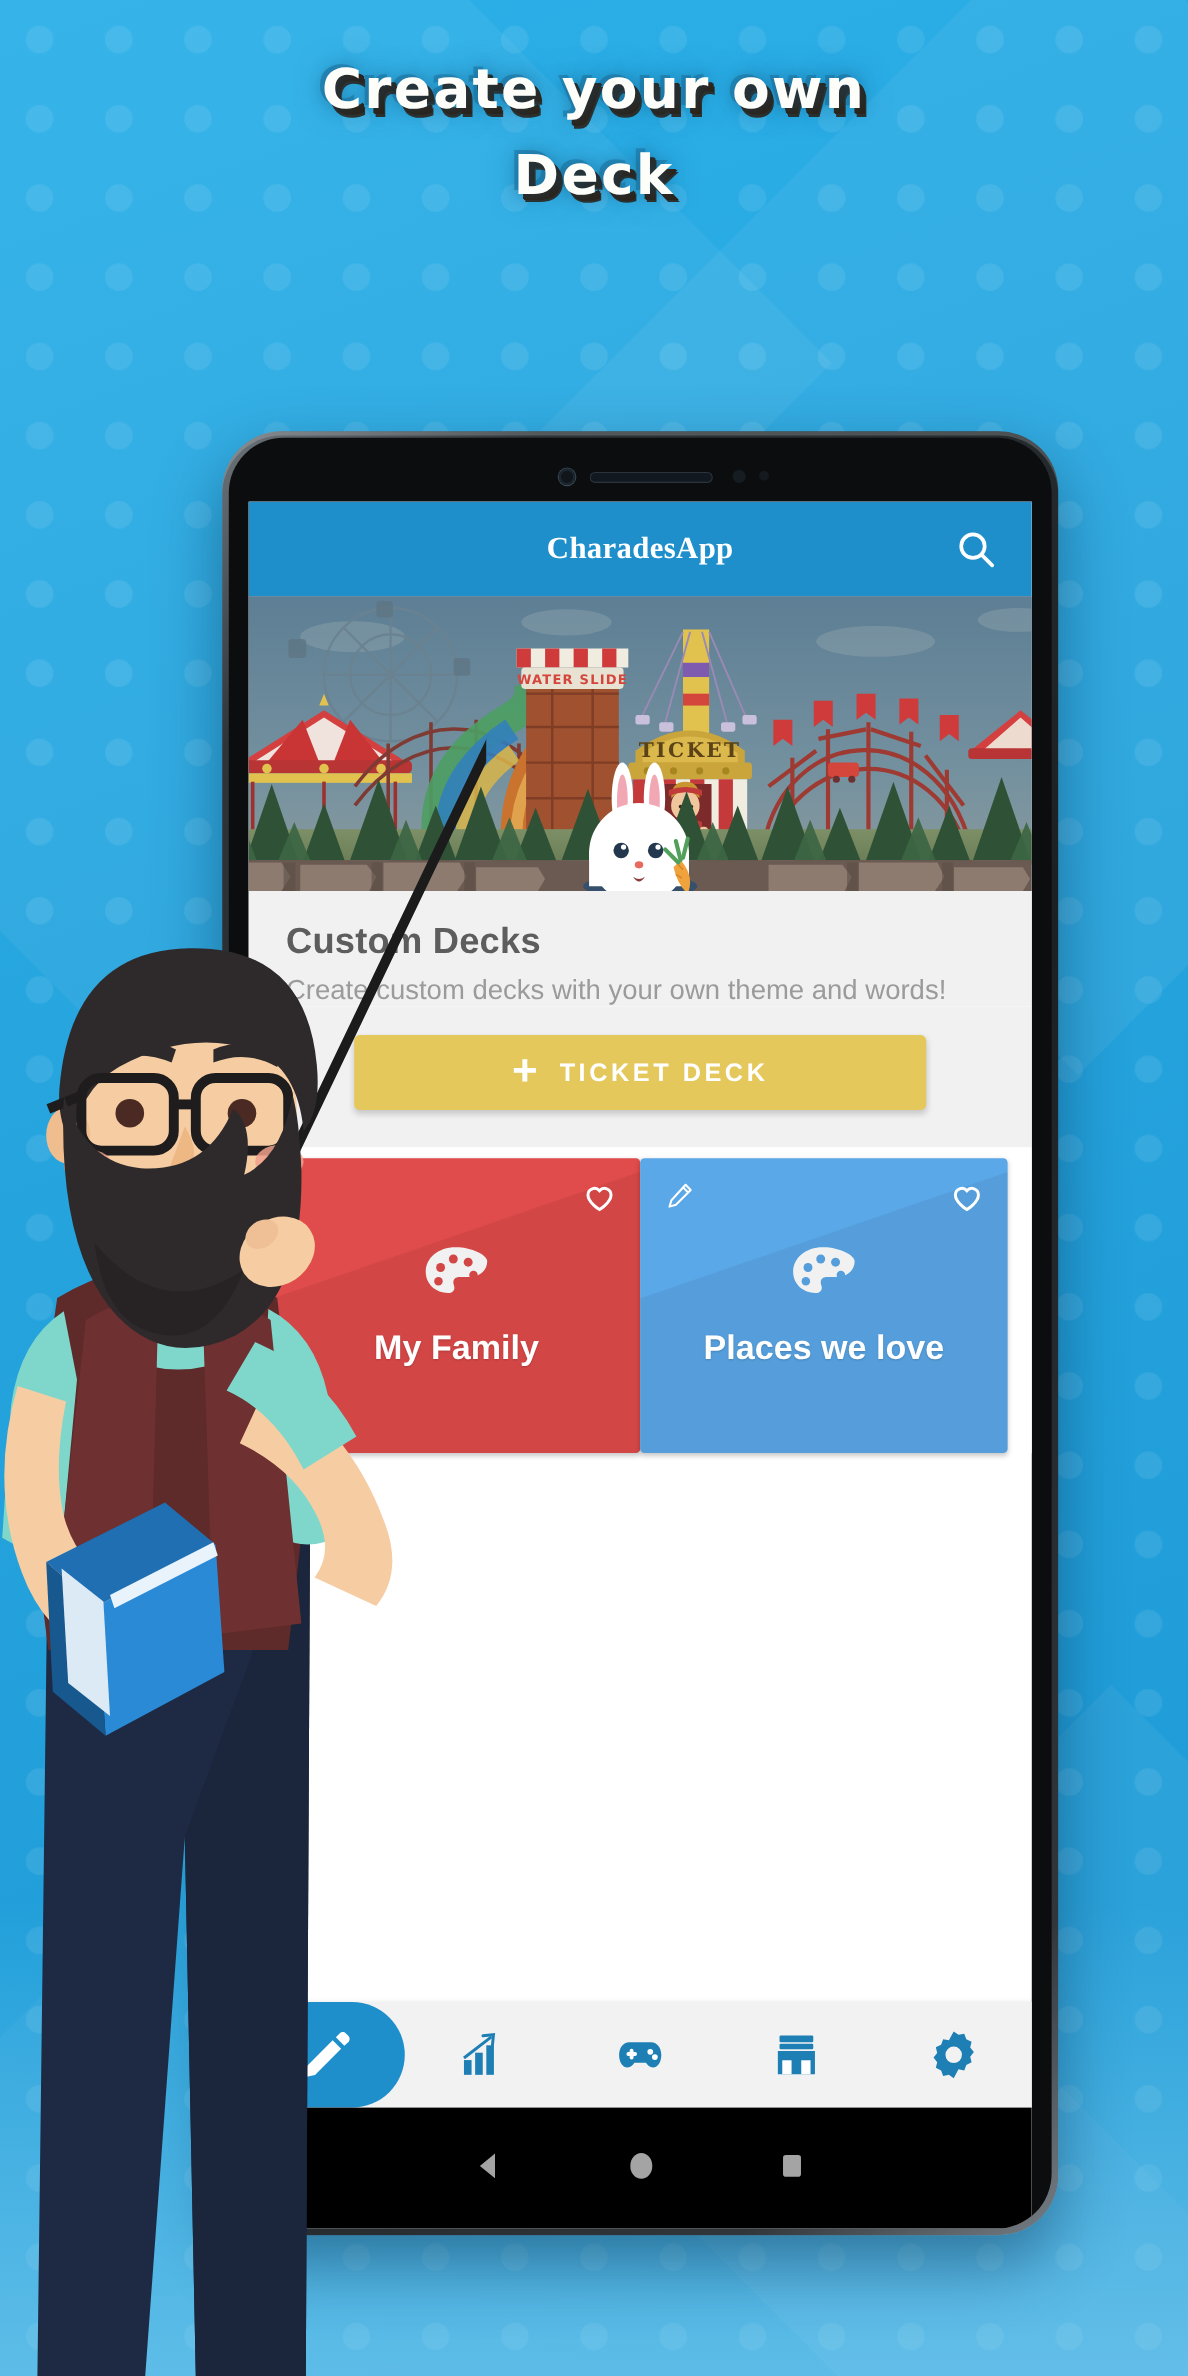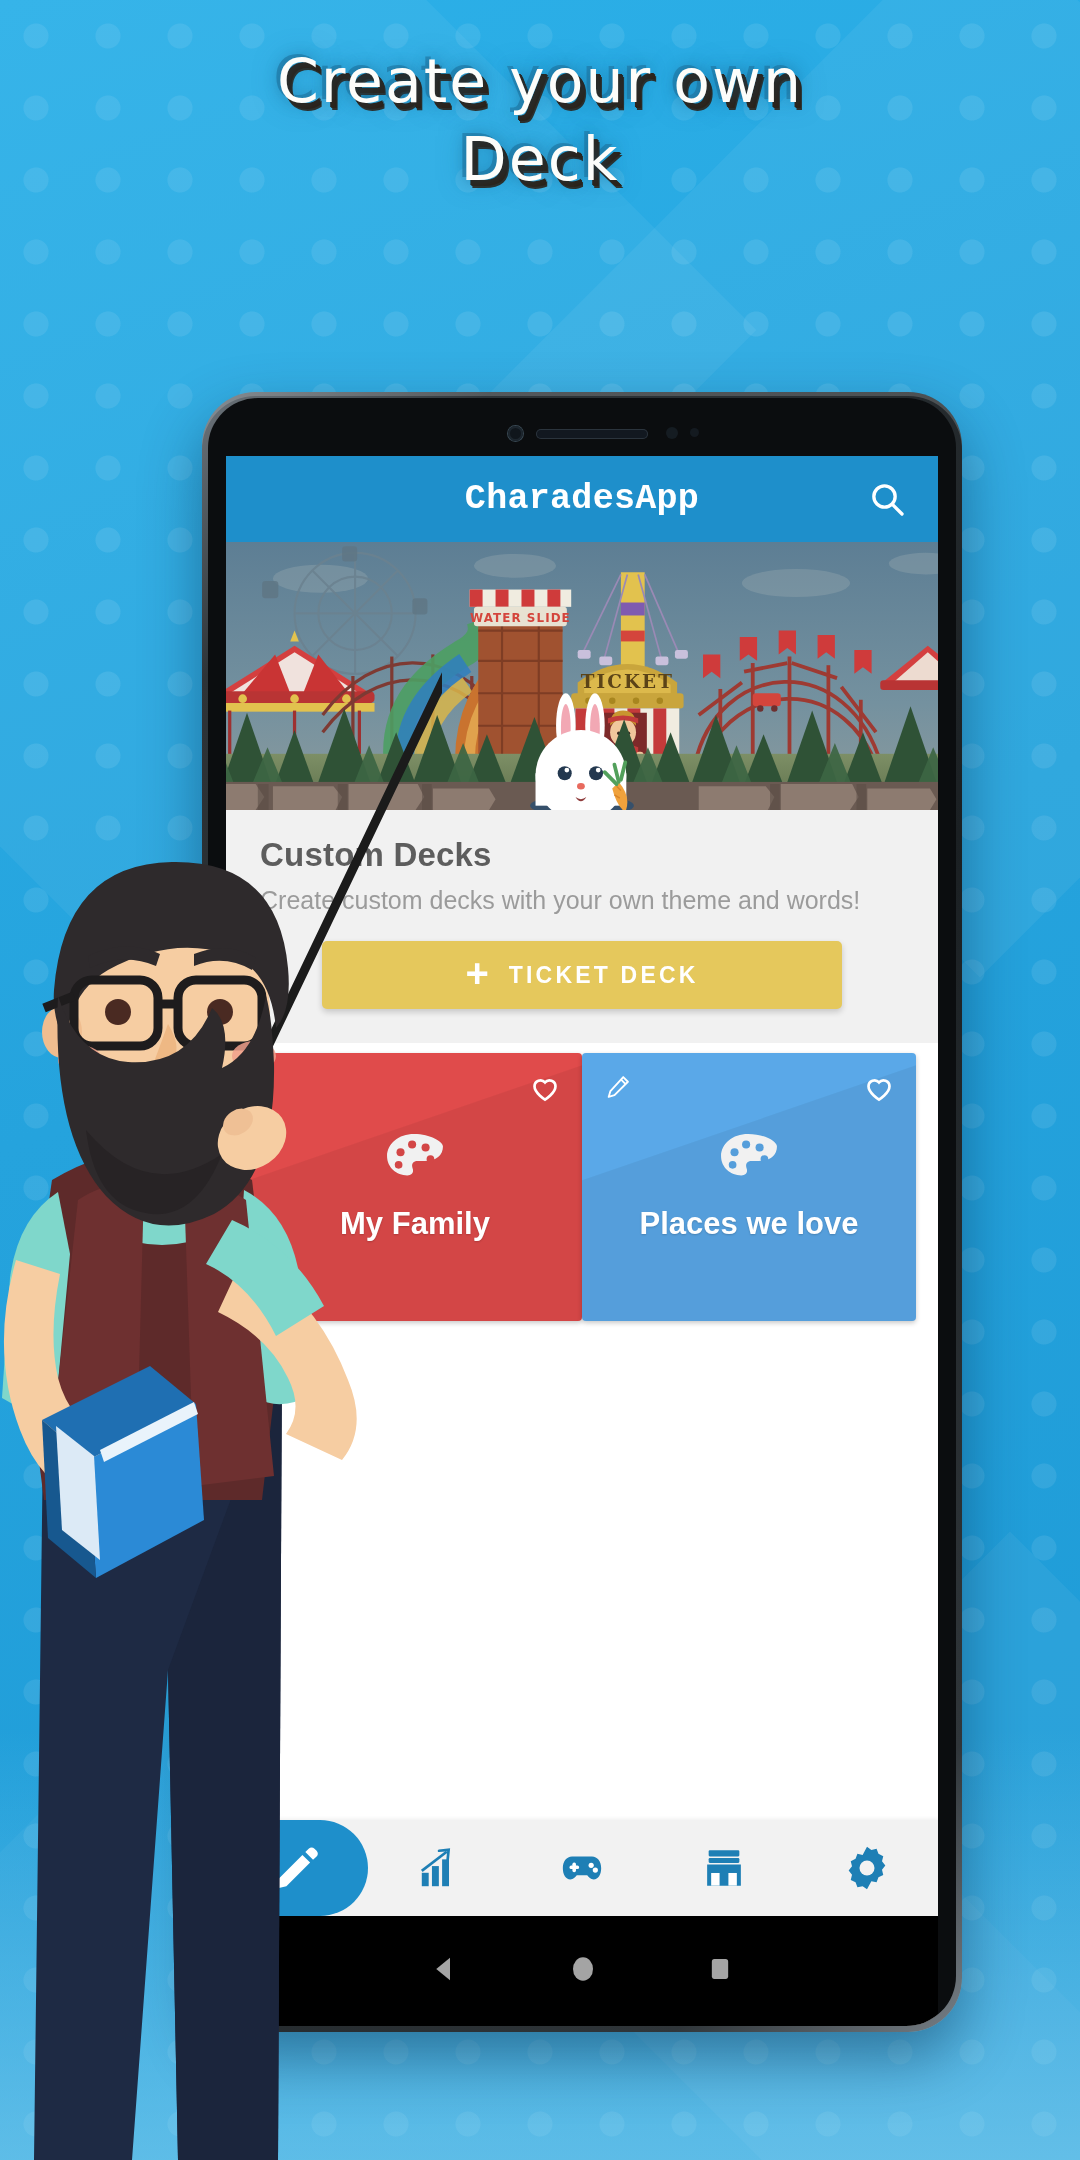--- a/index.html
+++ b/index.html
@@ -36,22 +36,22 @@
   #bg-bottom-glow{
     position:absolute; left:0; right:0; bottom:0; height:430px;
     background:linear-gradient(180deg,rgba(255,255,255,0) 0%,rgba(140,215,245,.30) 55%,rgba(160,225,250,.45) 100%);
   }
 
   
   #headline{
     position:absolute; top:42px; left:0; right:0;
     text-align:center;
     font-family:"DejaVu Sans", sans-serif;
-    font-weight:normal;
-    font-size:60px;
+    font-weight:bold;
+    font-size:50px;
     line-height:78px;
     letter-spacing:2px;
     color:#fdfdfa;
     text-shadow:
       0 0 14px rgba(20,90,130,.55),
       4px 5px 0 #2d2218,
       5px 6px 0 #2d2218,
       6px 8px 0 rgba(45,34,24,.9),
       -4px -3px 0 rgba(31,120,165,.65),
       0 0 26px rgba(21,110,155,.5);
@@ -94,22 +94,22 @@
     overflow:hidden;
   }
 
   
   #appbar{
     height:86px; background:#1e8fcb;
     display:flex; align-items:center; justify-content:center;
     position:relative;
   }
   #appbar-title{
-    font-family:Liberation Mono, monospace;
-    font-weight:bold; font-size:35px; color:#ffffff; letter-spacing:.3px;text-align:center;
+    font-family:Liberation Serif, serif;
+    font-weight:bold; font-size:28px; color:#ffffff; letter-spacing:.3px;text-align:center;
   }
   #search-btn{
     position:absolute; right:28px; top:50%; transform:translateY(-50%);
     width:46px;height:46px; display:flex;align-items:center;justify-content:center;
   }
 
   
   #hero{
     position:relative; height:268px; width:100%; overflow:hidden;
     background:linear-gradient(180deg,#5e7f94 0%,#6d8ea1 40%,#7d97a4 70%,#8a9aa0 100%);

